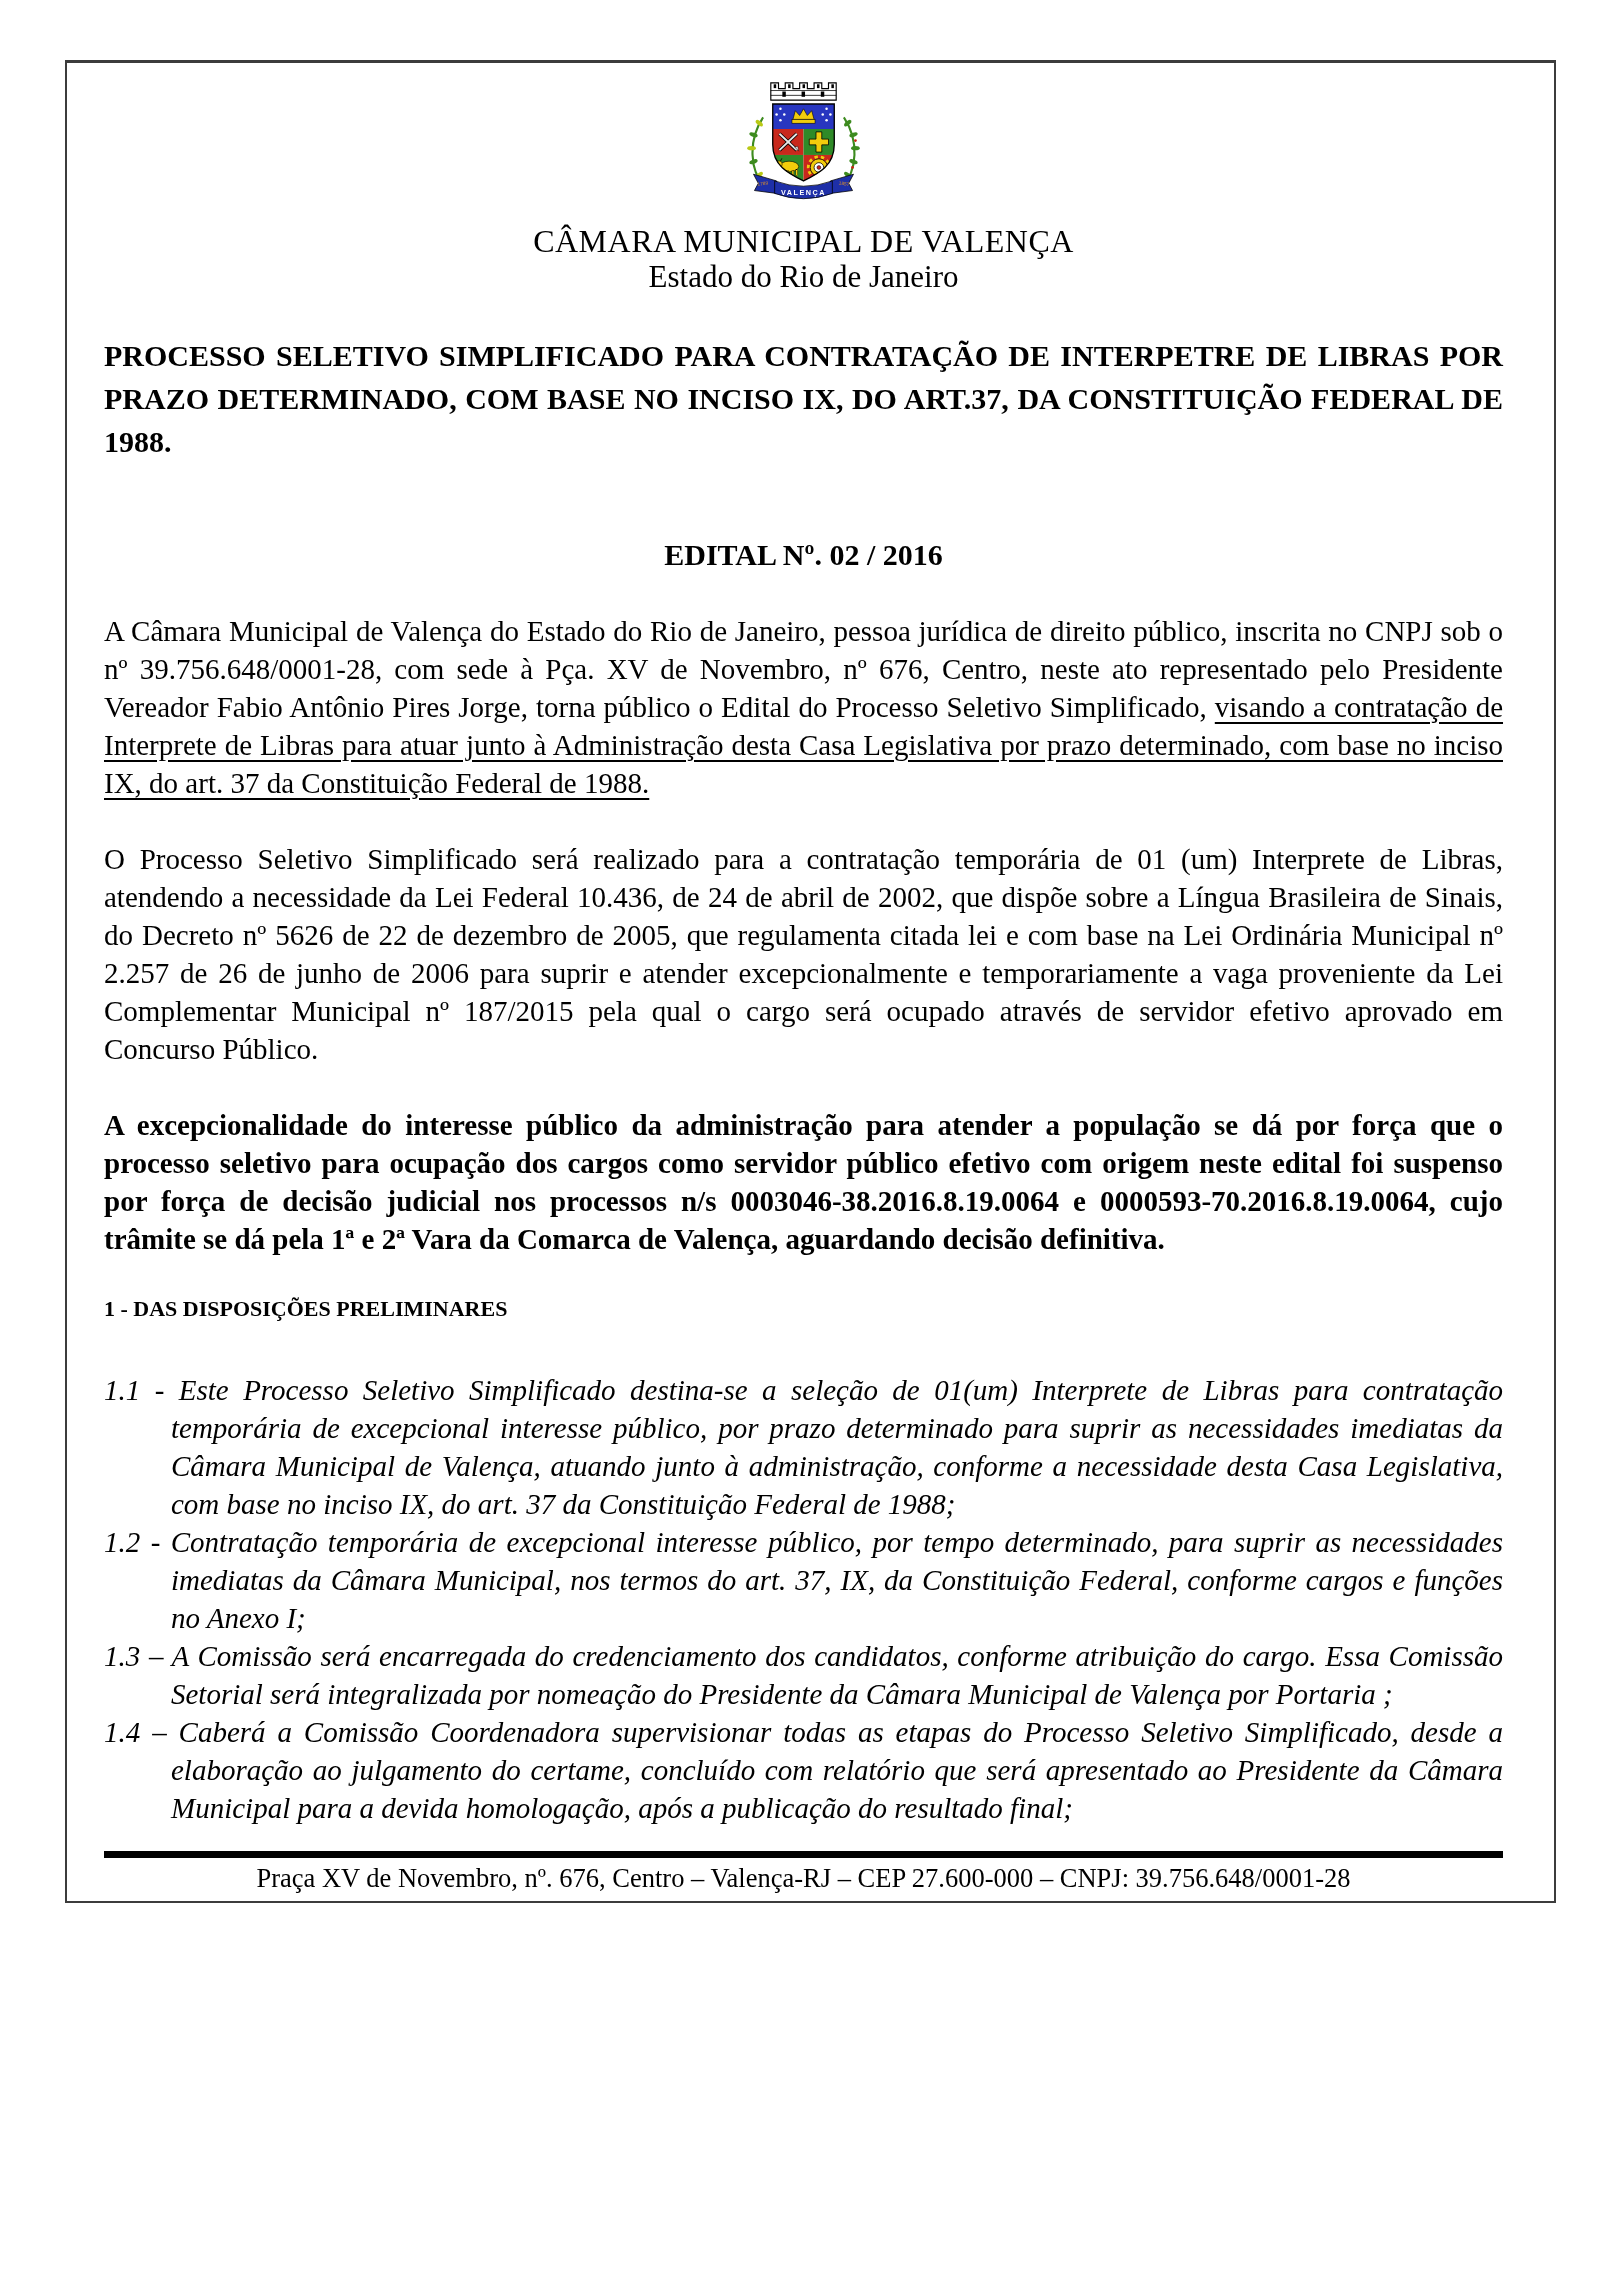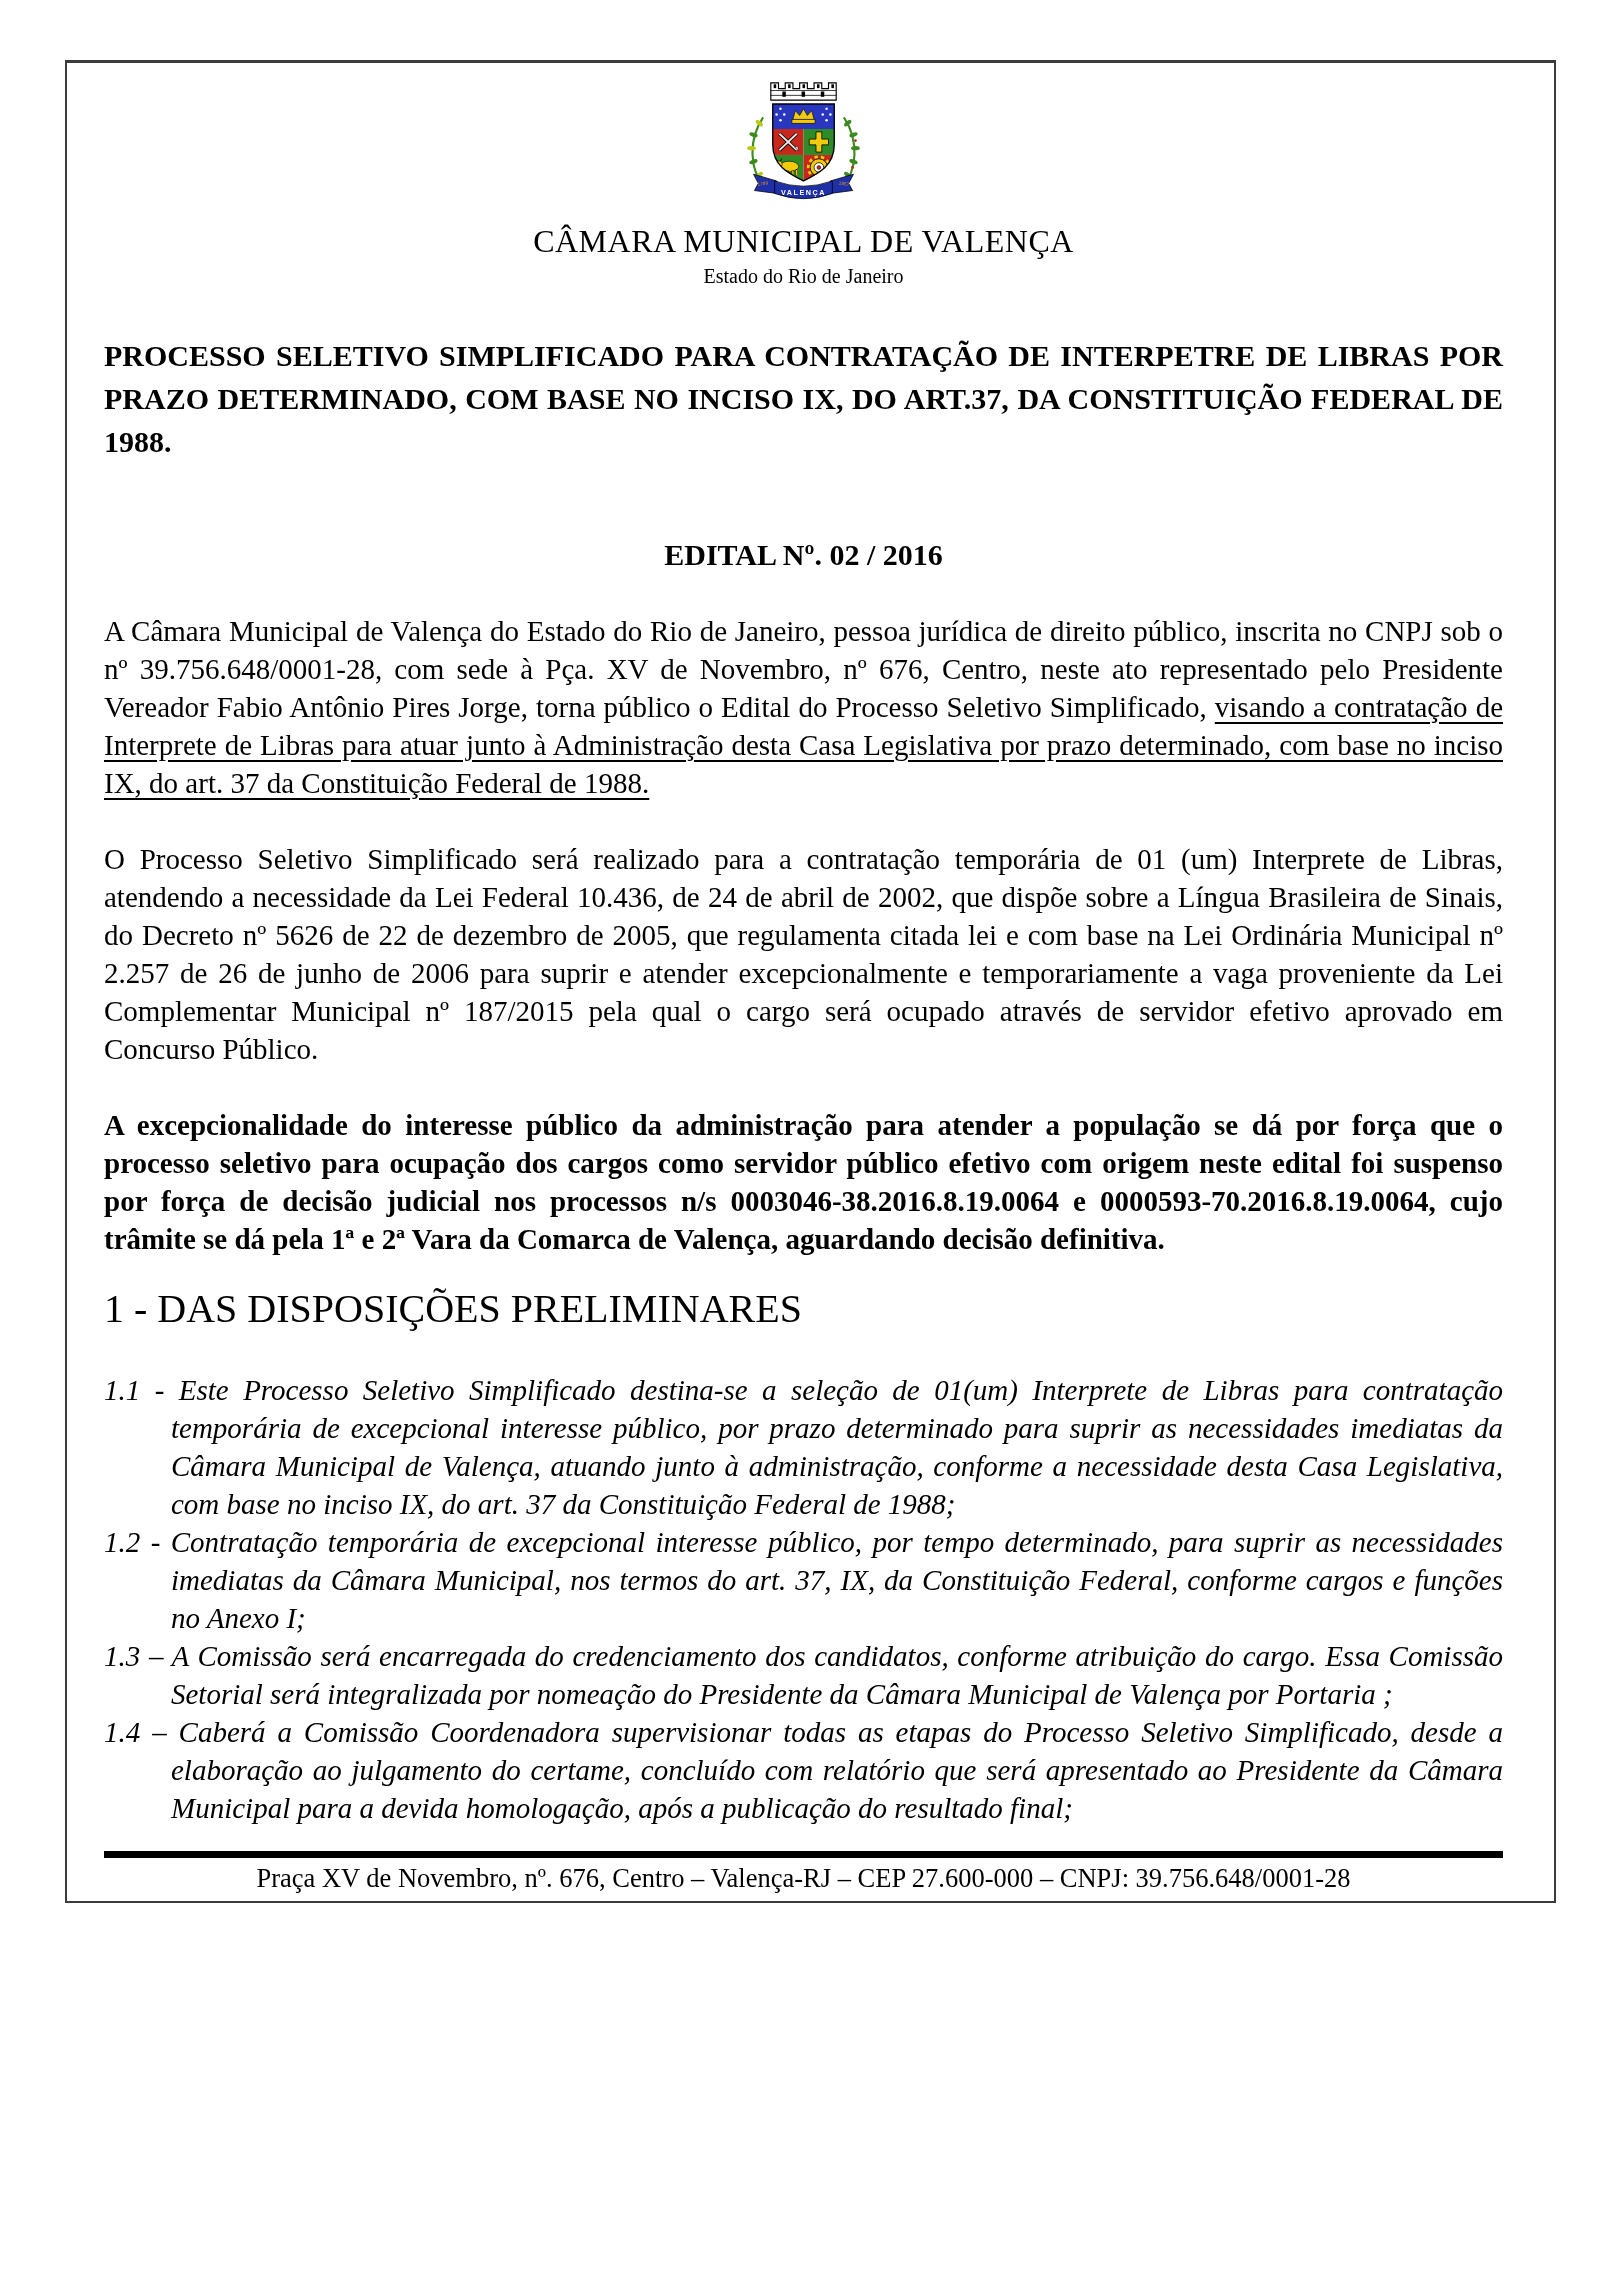--- a/index.html
+++ b/index.html
@@ -36,21 +36,21 @@
     display: block;
     margin: 0 auto;
   }
   .org-name {
     font-size: 32px;
     line-height: 37px;
     margin-top: 19px;
     letter-spacing: 0.5px;
   }
   .org-sub {
-    font-size: 20px;
+    font-size: 31px;
     line-height: 33px;
   }
   .doc-title {
     margin: 41px 0 0 0;
     font-weight: bold;
     font-size: 30px;
     line-height: 43px;
     text-align: justify;
     text-align-last: left;
   }
@@ -68,22 +68,22 @@
     text-align: justify;
   }
   .bold-p { font-weight: bold; }
   .ul-part {
     text-decoration: underline;
     text-decoration-thickness: 2px;
     text-underline-offset: 4.9px;
   }
   .section-heading {
     margin: 32px 0 0 0;
-    font-weight: normal;
-    font-size: 40px;
+    font-weight: bold;
+    font-size: 22px;
     line-height: 38px;
   }
   .list {
     margin-top: 43px;
   }
   .list-item {
     font-size: 29px;
     line-height: 38px;
     text-align: justify;
     padding-left: 67px;

